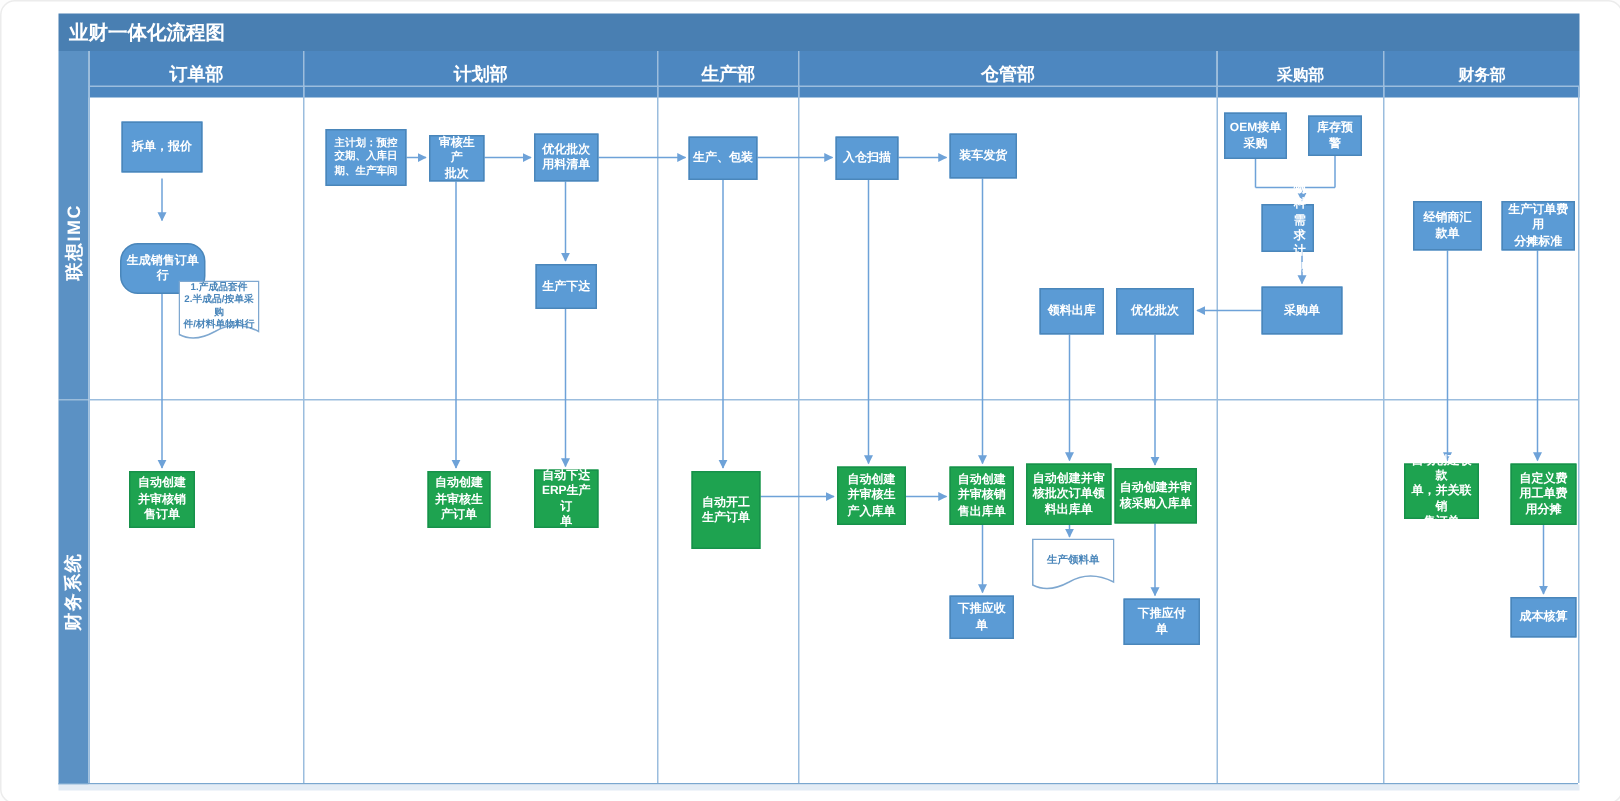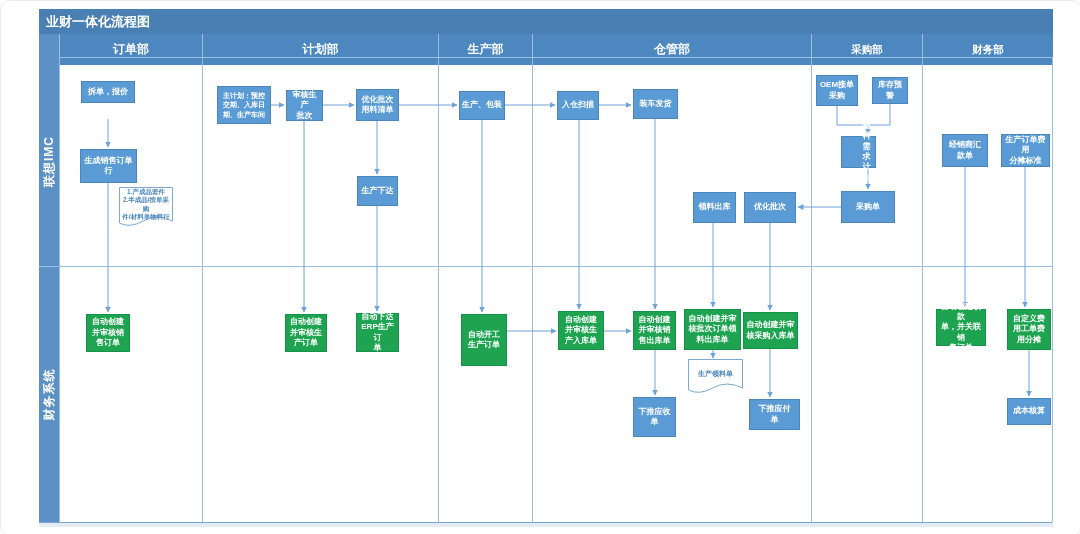--- a/index.html
+++ b/index.html
@@ -101,24 +101,24 @@
       <polyline points="1024,166 1024,306" fill="none" stroke="#6ea2d8" stroke-width="1" marker-end="url(#arw)"></polyline>
       <polyline points="506,330 555,330" fill="none" stroke="#6ea2d8" stroke-width="1" marker-end="url(#arw)"></polyline>
       <polyline points="603,330 630,330" fill="none" stroke="#6ea2d8" stroke-width="1" marker-end="url(#arw)"></polyline>
       <polyline points="654,349 654,394" fill="none" stroke="#6ea2d8" stroke-width="1" marker-end="url(#arw)"></polyline>
       <polyline points="712,349 712,357" fill="none" stroke="#6ea2d8" stroke-width="1" marker-end="url(#arw)"></polyline>
       <polyline points="769,348 769,396" fill="none" stroke="#6ea2d8" stroke-width="1" marker-end="url(#arw)"></polyline>
       <polyline points="1028,349 1028,395" fill="none" stroke="#6ea2d8" stroke-width="1" marker-end="url(#arw)"></polyline>
     </svg>
 
   <div id="nodes">
-      <div class="node blue" style="left: 80px; top: 80px; width: 54px; height: 22px;">
+      <div class="node blue" style="left: 80px; top: 80px; width: 54px; height: 34px;">
         <span>拆单，报价</span>
       </div>
-      <div class="node blue" style="left: 79px; top: 148px; width: 57px; height: 34px;">
+      <div class="node blue" style="left: 79px; top: 161px; width: 57px; height: 34px; border-radius: 12px;">
         <span>生成销售订单行</span>
       </div>
       <div class="node doc" style="left: 118px; top: 186px; width: 54px; height: 42px; font-size: 6.5px;">
         <svg width="54" height="42" viewBox="0 0 54 42">
           <path d="M0.5,0.5 L53.5,0.5 L53.5,34 Q37.8,26 24.3,34 Q10.8,41.5 0.5,36 Z" fill="#ffffff" stroke="#7fa8d0" stroke-width="1"></path>
         </svg>
         <span>1.产成品套件
 2.半成品/按单采购
 件/材料单物料行</span>
       </div>
@@ -215,21 +215,21 @@
       <div class="node green" style="left: 935px; top: 308px; width: 50px; height: 37px;">
         <span>自动创建收款
 单，并关联销
 售订单</span>
       </div>
       <div class="node green" style="left: 1006px; top: 308px; width: 44px; height: 41px;">
         <span>自定义费
 用工单费
 用分摊</span>
       </div>
-      <div class="node lightblue" style="left: 632px; top: 396px; width: 43px; height: 40px; text-align: center;">
+      <div class="node lightblue" style="left: 632px; top: 396px; width: 43px; height: 29px; text-align: center;">
         <span>下推应收
 单</span>
       </div>
       <div class="node lightblue" style="left: 748px; top: 398px; width: 51px; height: 31px;">
         <span>下推应付
 单</span>
       </div>
       <div class="node lightblue" style="left: 1006px; top: 397px; width: 44px; height: 27px;">
         <span>成本核算</span>
       </div>

